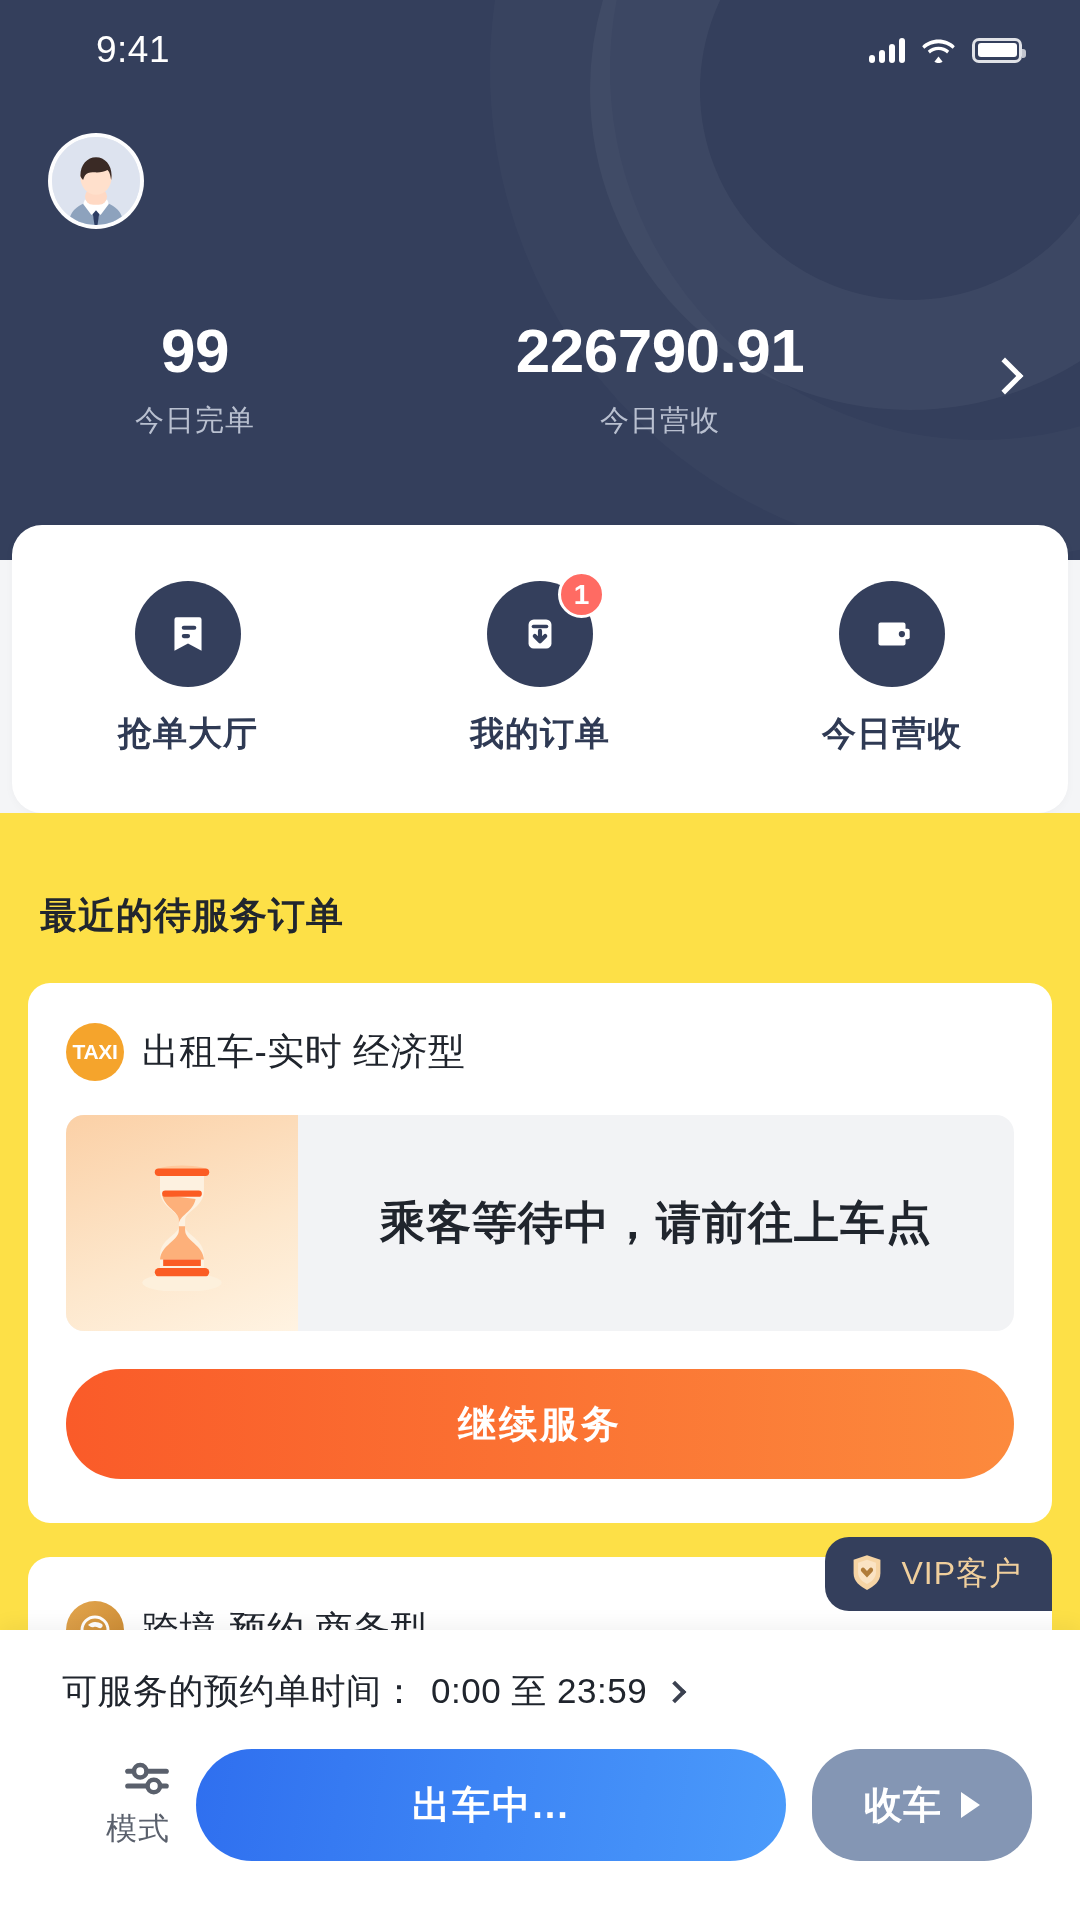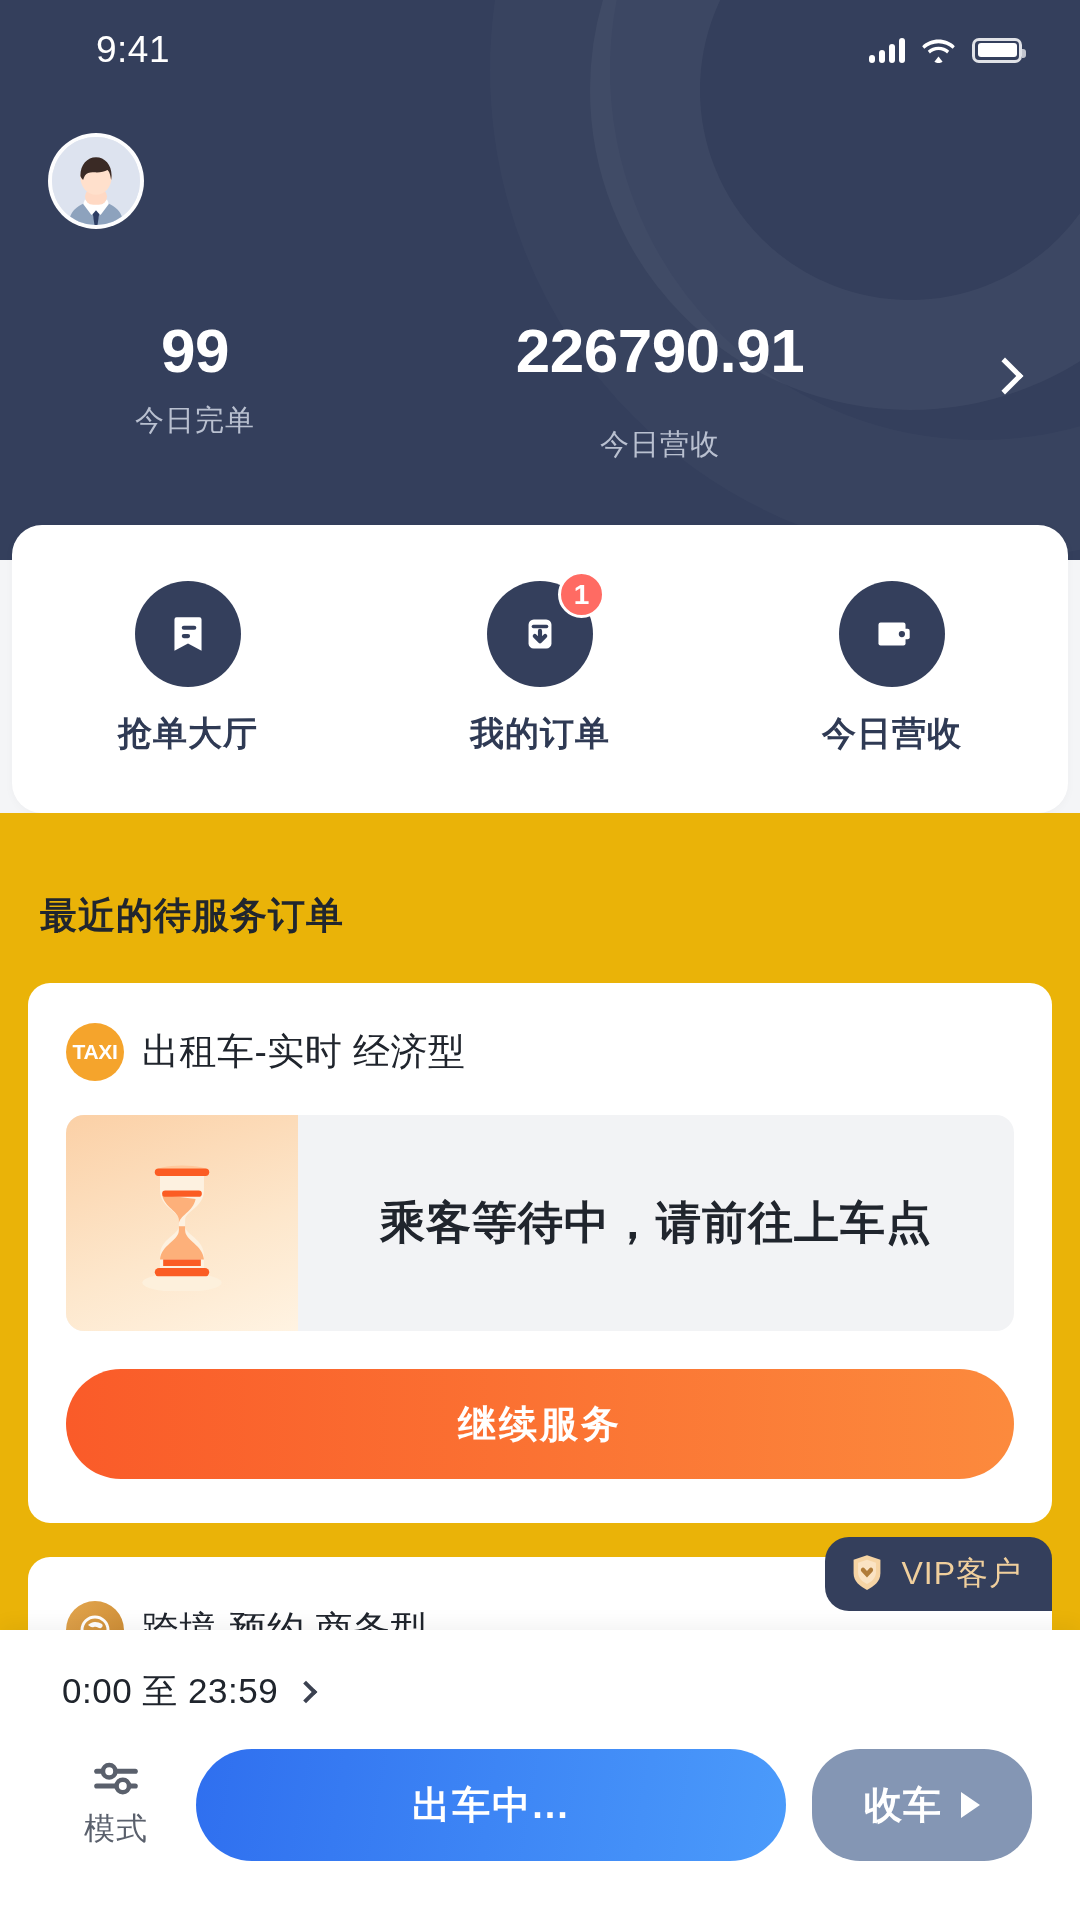--- a/index.html
+++ b/index.html
@@ -74,21 +74,21 @@
 
   
   .stats {
     position:absolute; left:0; top:318px; width:1080px;
     display:flex; align-items:flex-start;
   }
   .stat {
     display:flex; flex-direction:column; align-items:center;
   }
   .stat-a { width:390px; }
-  .stat-b { width:540px;gap:24px; }
+  .stat-b { width:540px; }
   .stat-num {
     font-size:62px; font-weight:700; color:#ffffff; line-height:1.08;
     letter-spacing:-0.5px;
   }
   .stat-label {
     font-size:29px; color:#b9c0d0; margin-top:16px; letter-spacing:1px;
   }
   .stat-arrow {
     position:absolute; right:62px; top:45px;
     width:26px; height:26px;
@@ -122,21 +122,21 @@
     min-width:47px; height:47px; border-radius:24px;
     background:#ff6b63; color:#fff;
     display:flex; align-items:center; justify-content:center;
     font-size:28px; font-weight:600;
     border:3px solid #ffffff;
   }
 
   
   .main {
     position:absolute; left:0; top:813px; width:1080px; bottom:0;
-    background:#eab308;
+    background:#fde047;
   }
   .section-title {
     margin:78px 0 0 40px;
     font-size:37px; font-weight:700; color:#21262e; letter-spacing:1px;
   }
 
   .order-card {
     margin:42px 28px 0 28px;
     background:#ffffff; border-radius:22px;
     padding:40px 38px 44px 38px;
@@ -213,21 +213,21 @@
   .chev-sm {
     width:16px; height:16px;
     border-top:4px solid #3b4150; border-right:4px solid #3b4150;
     transform:rotate(45deg); margin-left:6px;
   }
   .bottom-actions {
     display:flex; align-items:center; gap:26px;
     padding:34px 48px 0 62px;
   }
   .mode-btn {
-    display:flex; flex-direction:column; align-items:center;
+    display:flex; flex-direction:column; align-items:flex-end;
     width:108px; flex:none; background:none; border:none;
     font-family:inherit; cursor:pointer;
   }
   .mode-label {
     margin-top:10px; font-size:31px; color:#5a606c; letter-spacing:1px;
   }
   .drive-btn {
     flex:1; height:112px; border:none; border-radius:56px;
     background:linear-gradient(100deg,#2f6fef,#4b9bfb);
     color:#fff; font-size:38px; font-weight:600; letter-spacing:2px;
@@ -390,20 +390,21 @@
           <path d="M13 15c2 1 3 3 6 2s5 2 7 1 2-3 1-4c-3-2-8-3-11-1-2 1-3 2-3 2zM14 25c2-1 5 0 6 2s-1 4-3 4-4-3-3-6z" fill="#fff"></path>
         </svg>
       </span>
       <span class="order-type">跨境-预约 商务型</span>
     </div>
   </div>
 </div>
 
 <div class="bottom-bar">
   <div class="bottom-time">
+    <span>可服务的预约单时间：</span>
     <span>0:00 至 23:59</span>
     <span class="chev-sm"></span>
   </div>
 
   <div class="bottom-actions">
     <button class="mode-btn">
       <span>
         <svg viewBox="0 0 40 30" width="46" height="34">
           <line x1="3" y1="9" x2="37" y2="9" stroke="#5a606c" stroke-width="4.5" stroke-linecap="round"></line>
           <line x1="3" y1="22" x2="37" y2="22" stroke="#5a606c" stroke-width="4.5" stroke-linecap="round"></line>

